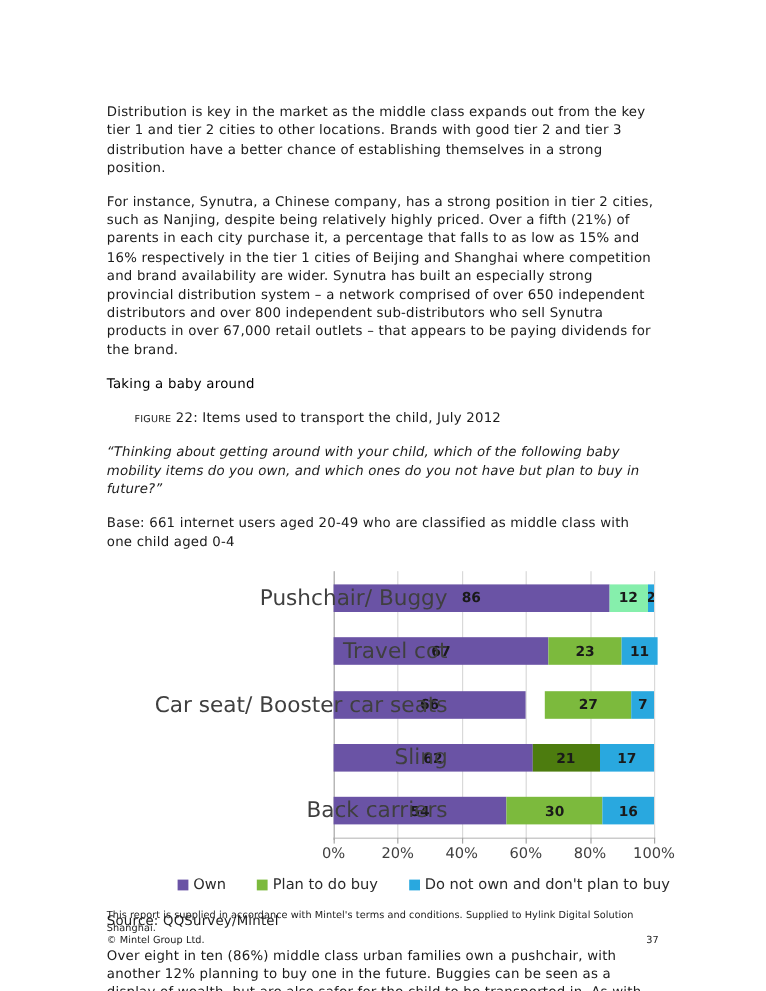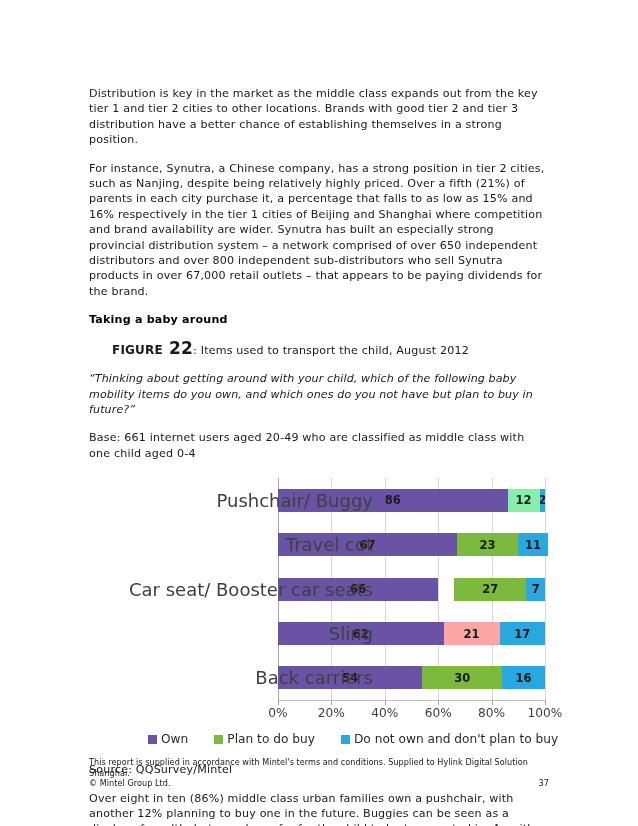--- a/index.html
+++ b/index.html
@@ -33,36 +33,36 @@
     line-height: 15.4px;
     letter-spacing: 0.18px;
     color: #1a1a1a;
     text-align: left;
   }
   p.body-text:last-child { margin-bottom: 0; }
   .heading {
     margin: 4px 0 13px 0;
     font-size: 11.1px;
     line-height: 15.4px;
-    font-weight: bold;
+    font-weight: normal;
     letter-spacing: 0.2px;
     color: #000;
   }
   .figure-line {
     margin: 0 0 13px 0;
     font-size: 11.1px;
     line-height: 15.4px;
     letter-spacing: 0.18px;
     color: #1a1a1a;
   }
   .figure-label {
-    font-weight: bold;
+    font-weight: normal;
     font-variant: small-caps;
     text-transform: lowercase;
-    font-size: 17px;
+    font-size: 11px;
     letter-spacing: 0.2px;
     padding-left: 23px;
   }
   .figure-label::first-letter { font-size: 11.6px; }
   .question {
     margin: 0 0 13px 0;
     font-size: 11.1px;
     line-height: 15.4px;
     font-style: italic;
     letter-spacing: 0.1px;
@@ -205,21 +205,21 @@
 
 <div class="page">
 
   <div class="content">
 
     <p class="body-text">Distribution is key in the market as the middle class expands out from the key tier 1 and tier 2 cities to other locations. Brands with good tier 2 and tier 3 distribution have a better chance of establishing themselves in a strong position.</p>
     <p class="body-text">For instance, Synutra, a Chinese company, has a strong position in tier 2 cities, such as Nanjing, despite being relatively highly priced. Over a fifth (21%) of parents in each city purchase it, a percentage that falls to as low as 15% and 16% respectively in the tier 1 cities of Beijing and Shanghai where competition and brand availability are wider. Synutra has built an especially strong provincial distribution system – a network comprised of over 650 independent distributors and over 800 independent sub-distributors who sell Synutra products in over 67,000 retail outlets – that appears to be paying dividends for the brand.</p>
 
     <div class="heading">Taking a baby around</div>
 
-    <div class="figure-line"><span class="figure-label">Figure 22</span><span>: Items used to transport the child, August 2012</span></div>
+    <div class="figure-line"><span class="figure-label">Figure 22</span><span>: Items used to transport the child, July 2012</span></div>
 
     <p class="question">“Thinking about getting around with your child, which of the following baby mobility items do you own, and which ones do you not have but plan to buy in future?”</p>
 
     <p class="body-text">Base: 661 internet users aged 20-49 who are classified as middle class with one child aged 0-4</p>
 
     <div class="chart">
       <div class="axis-line"></div>
       <div class="axis-base"></div>
       <div class="plot" id="plot-area">
           <div class="tick" style="left: 0px;"></div>
@@ -263,21 +263,21 @@
               <span>27</span>
             </div>
             <div class="seg" style="left: 248.31px; width: 18.69px; background: rgb(41, 168, 223);">
               <span>7</span>
             </div>
           </div>
           <div class="bar-row" style="top: 143.9px;">
             <div class="seg" style="left: 0px; width: 165.54px; background: rgb(106, 83, 165);">
               <span>62</span>
             </div>
-            <div class="seg" style="left: 165.54px; width: 56.07px; background: #fca5a5;">
+            <div class="seg" style="left: 165.54px; width: 56.07px; background: #4d7c0f;">
               <span>21</span>
             </div>
             <div class="seg" style="left: 221.61px; width: 45.39px; background: rgb(41, 168, 223);">
               <span>17</span>
             </div>
           </div>
           <div class="bar-row" style="top: 188.3px;">
             <div class="seg" style="left: 0px; width: 144.18px; background: rgb(106, 83, 165);">
               <span>54</span>
             </div>

